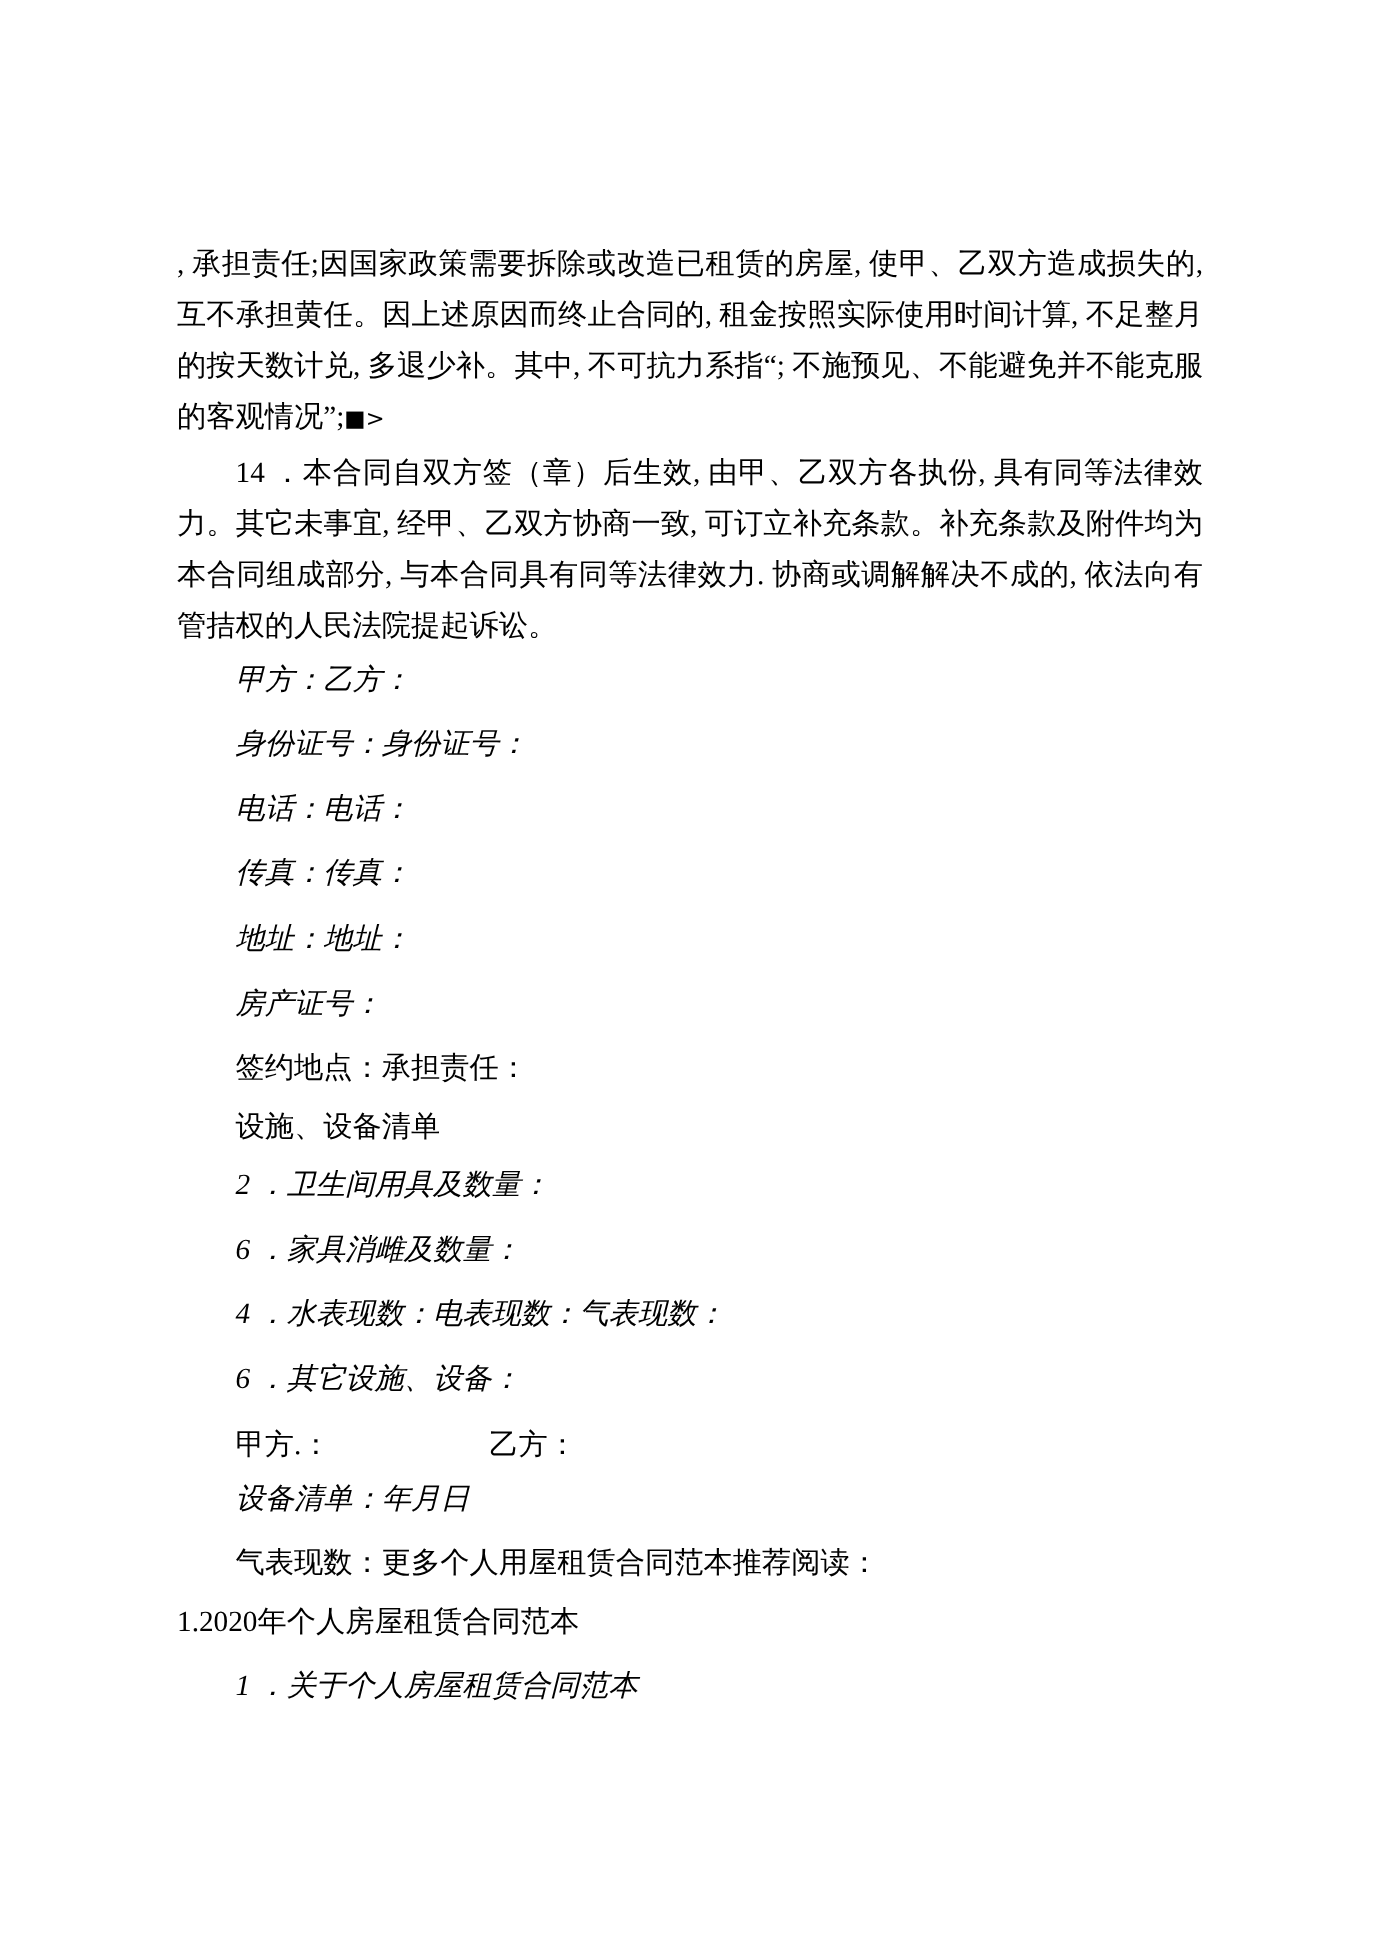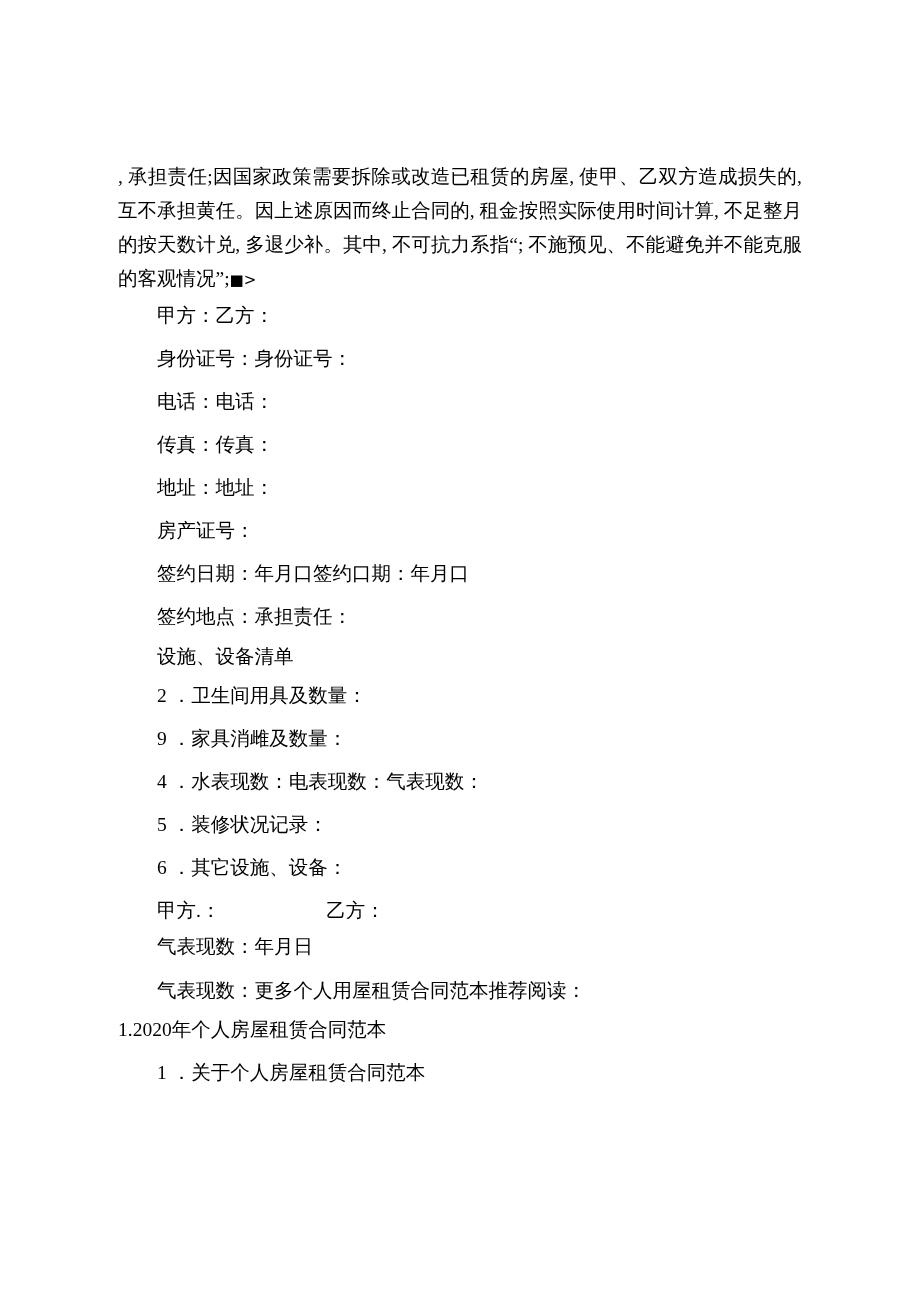--- a/index.html
+++ b/index.html
@@ -34,20 +34,21 @@
     margin-bottom: 2px;
     text-indent: 0;
   }
   .para-indent {
     text-indent: 2em;
     margin-bottom: 2px;
   }
   .line-item {
     text-indent: 2em;
     margin-bottom: 9px;
+    font-style: italic;
   }
   .line-item-tight {
     text-indent: 2em;
     margin-bottom: 5px;
   }
   .line-noindent {
     text-indent: 0;
     margin-bottom: 9px;
   }
   .sig-row {
@@ -65,44 +66,43 @@
   }
 </style>
 </head>
 <body>
 
 <div class="page">
   <div class="doc-body">
 
     <p class="para">, 承担责任;因国家政策需要拆除或改造已租赁的房屋, 使甲、乙双方造成损失的, 互不承担黄任。因上述原因而终止合同的, 租金按照实际使用时间计算, 不足整月的按天数计兑, 多退少补。其中, 不可抗力系指“; 不施预见、不能避免并不能克服的客观情况”;<span class="blk">■&gt;</span></p>
 
+    <p class="para-indent">14 ．本合同自双方签（章）后生效, 由甲、乙双方各执份, 具有同等法律效力。其它未事宜, 经甲、乙双方协商一致, 可订立补充条款。补充条款及附件均为本合同组成部分, 与本合同具有同等法律效力. 协商或调解解决不成的, 依法向有管拮权的人民法院提起诉讼。</p>
 
     <p class="line-item">甲方：乙方：</p>
     <p class="line-item">身份证号：身份证号：</p>
     <p class="line-item">电话：电话：</p>
     <p class="line-item">传真：传真：</p>
     <p class="line-item">地址：地址：</p>
     <p class="line-item">房产证号：</p>
-    <p class="line-item">签约日期：年月口签约口期：年月口</p>
     <p class="line-item-tight">签约地点：承担责任：</p>
 
     <p class="line-item-tight">设施、设备清单</p>
 
     <p class="line-item">2 ．卫生间用具及数量：</p>
-    <p class="line-item">9 ．家具消雌及数量：</p>
+    <p class="line-item">6 ．家具消雌及数量：</p>
     <p class="line-item">4 ．水表现数：电表现数：气表现数：</p>
-    <p class="line-item">5 ．装修状况记录：</p>
     <p class="line-item">6 ．其它设施、设备：</p>
 
     <p class="sig-row">
       <span>甲方.：</span>
       <span class="sig-gap"></span>
       <span>乙方：</span>
     </p>
 
-    <p class="line-item">气表现数：年月日</p>
+    <p class="line-item">设备清单：年月日</p>
     <p class="line-item-tight">气表现数：更多个人用屋租赁合同范本推荐阅读：</p>
 
     <p class="line-noindent">1.2020年个人房屋租赁合同范本</p>
     <p class="line-item">1 ．关于个人房屋租赁合同范本</p>
 
   </div>
 </div>
 
 </body></html>

